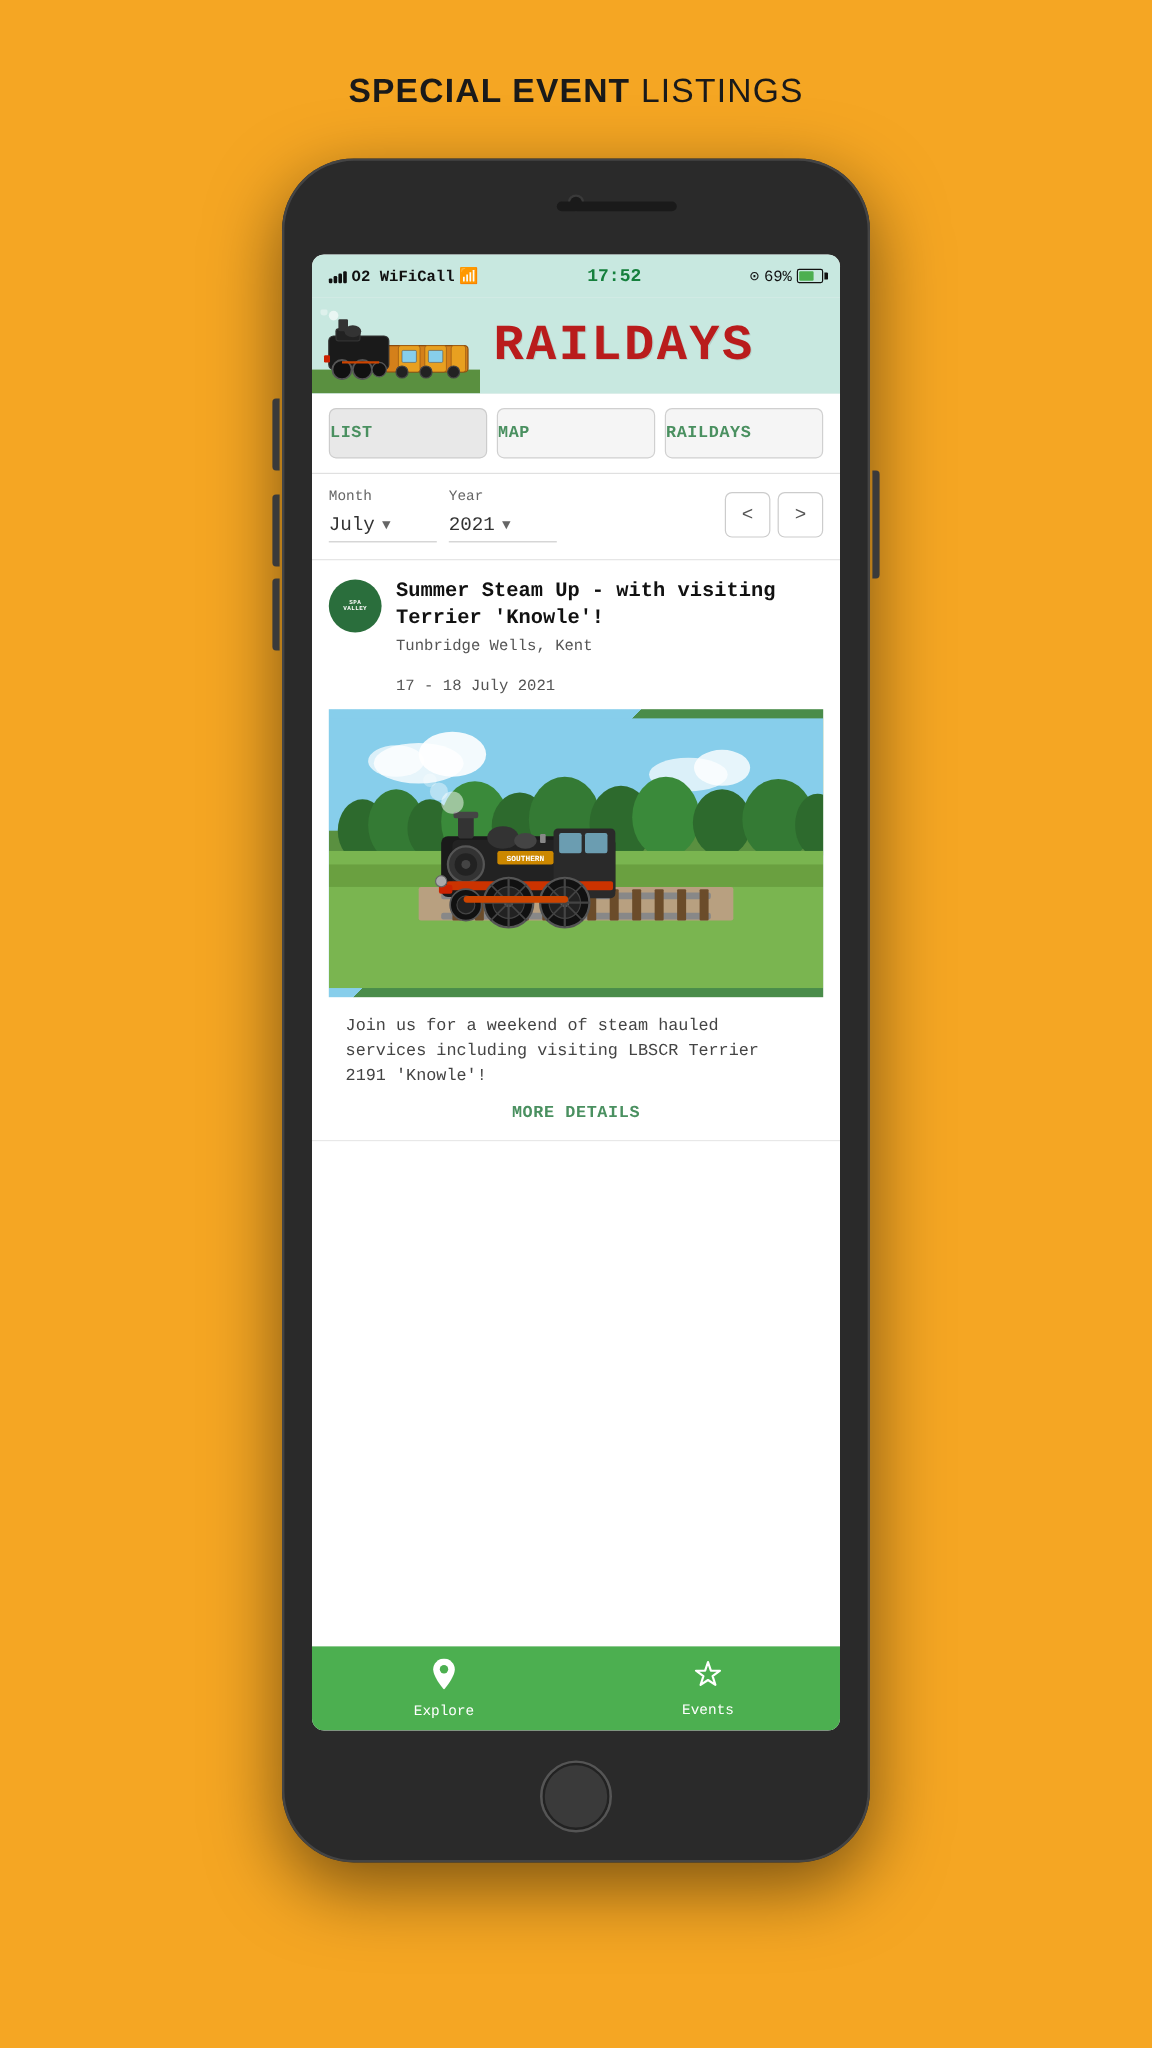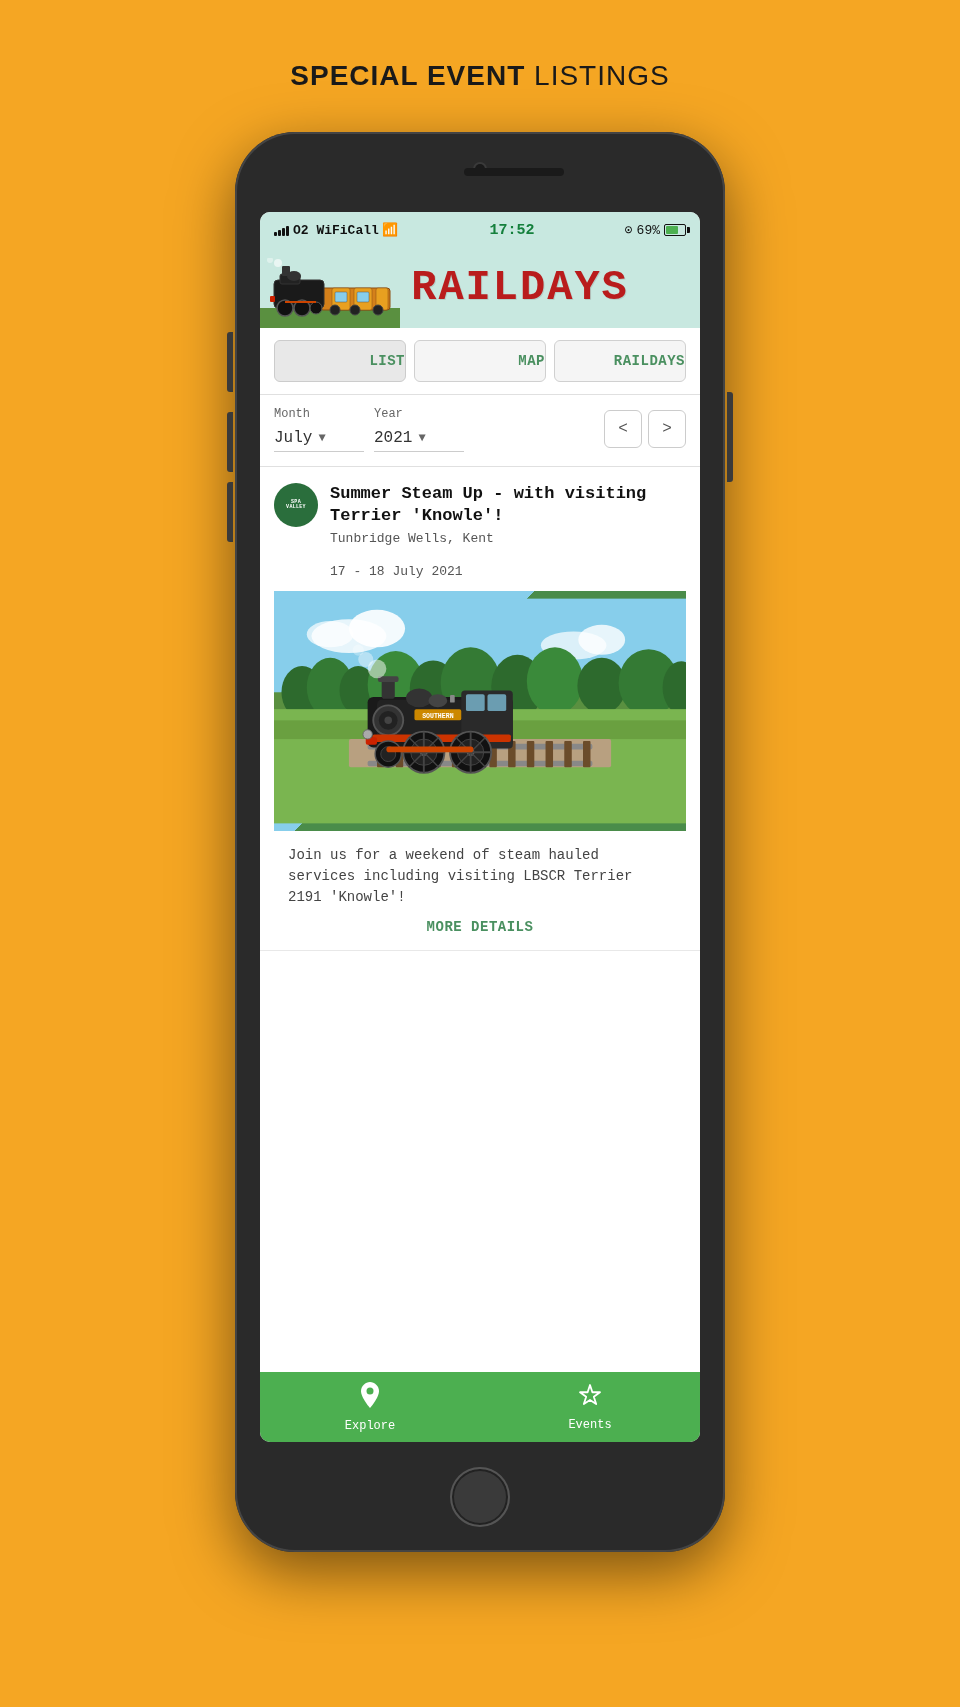--- a/index.html
+++ b/index.html
@@ -223,27 +223,26 @@
       border-bottom: 1px solid #e0e0e0;
     }
     .nav-tab {
       flex: 1;
       height: 42px;
       border: 1.5px solid #d0d0d0;
       border-radius: 6px;
       background: #f5f5f5;
       display: flex;
       align-items: center;
-      justify-content: flex-end;
+      justify-content: flex-start;
       font-size: 14px;
       font-weight: 600;
       color: #4a9060;
       cursor: pointer;
       letter-spacing: 0.5px;
-      padding-left: 32px;
     }
     .nav-tab.active {
       background: #e8e8e8;
       border-color: #ccc;
     }
 
     
     .filter-row {
       width: 100%;
       background: white;

